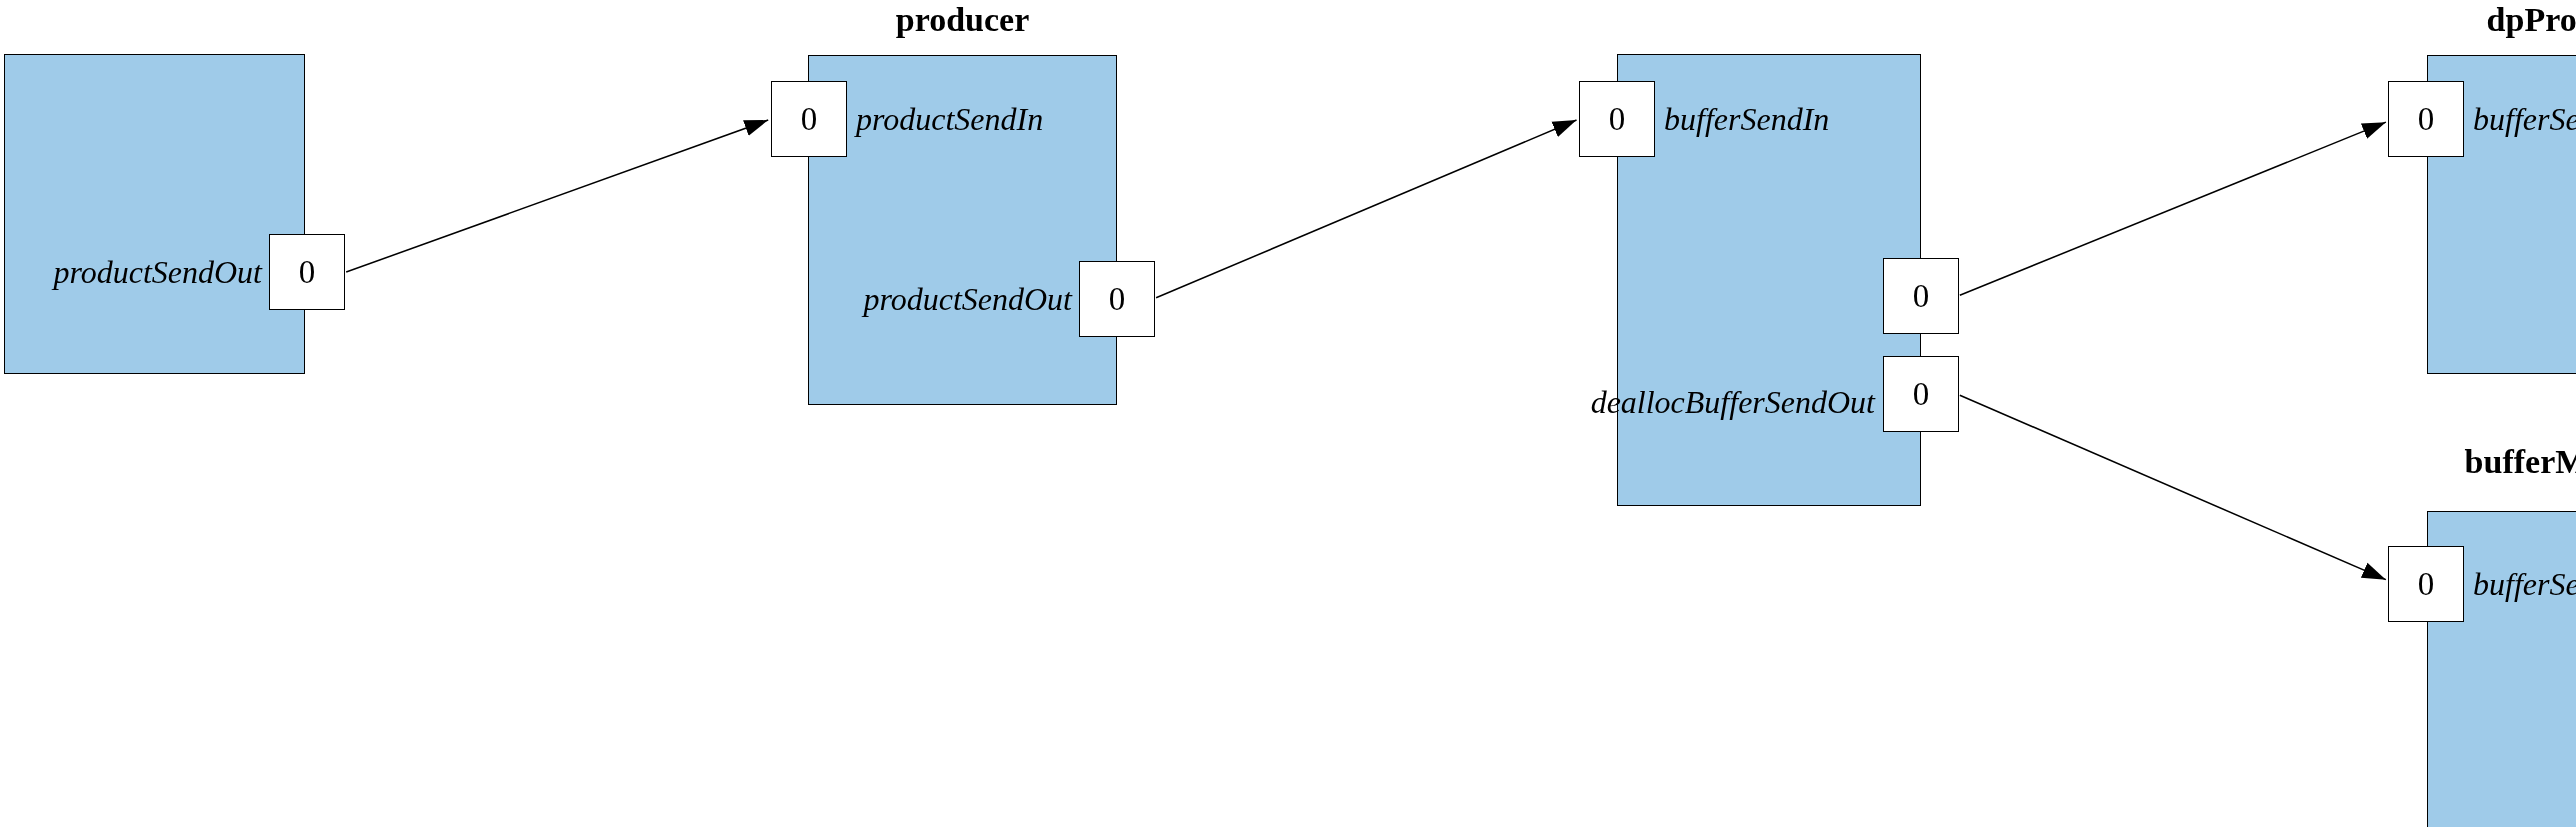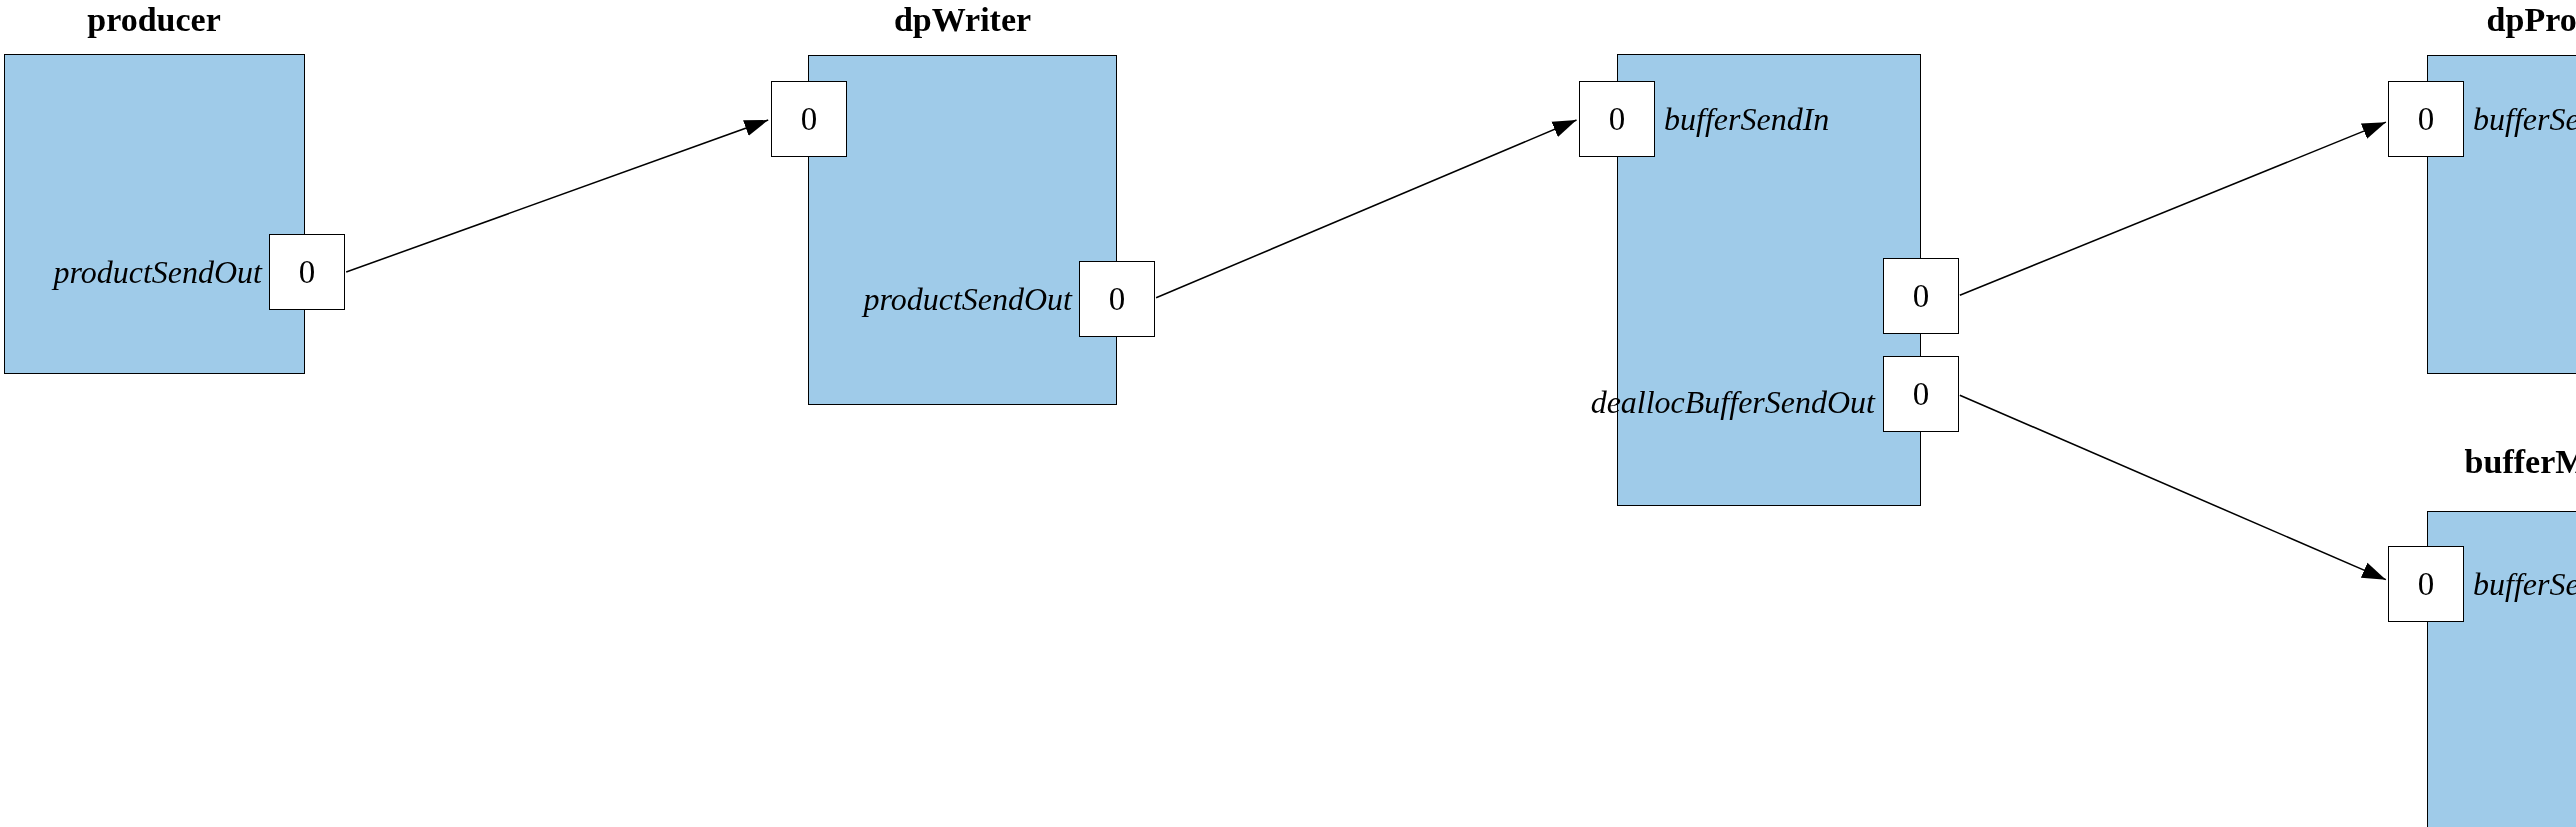--- a/index.html
+++ b/index.html
@@ -70,28 +70,28 @@
       <marker id="arrowhead" markerUnits="userSpaceOnUse" markerWidth="52" markerHeight="34" refX="46" refY="17" orient="auto">
         <path d="M0,1 L46,17 L0,33 Z" fill="#000000"></path>
       </marker>
     </defs>
     <line x1="672" y1="528" x2="1491" y2="233" stroke="#000000" stroke-width="3" marker-end="url(#arrowhead)"></line>
     <line x1="2244" y1="578" x2="3060" y2="233" stroke="#000000" stroke-width="3" marker-end="url(#arrowhead)"></line>
     <line x1="3804" y1="573" x2="4631" y2="237" stroke="#000000" stroke-width="3" marker-end="url(#arrowhead)"></line>
     <line x1="3804" y1="767" x2="4631" y2="1125" stroke="#000000" stroke-width="3" marker-end="url(#arrowhead)"></line>
   </svg>
 
-  <div class="ctitle" style="left:0px; top:1px; width:308px;">producer</div>
   <div class="component" style="left:3.6px; top:54px; width:301px; height:320px;"></div>
   <div class="plabel ra" style="right:2466px; top:234px;">productSendOut</div>
   <div class="port" style="left:269px; top:234px;">0</div>
 
-  <div class="ctitle" style="left:808px; top:1px; width:309px;">dpWriter</div>
+  <div class="ctitle" style="left:808px; top:1px; width:309px;">producer</div>
   <div class="component" style="left:808px; top:55px; width:309px; height:350px;"></div>
   <div class="port" style="left:771px; top:81px;">0</div>
+  <div class="plabel" style="left:856px; top:81px;">productSendIn</div>
   <div class="plabel ra" style="right:1656px; top:261px;">productSendOut</div>
   <div class="port" style="left:1079px; top:261px;">0</div>
 
   <div class="component" style="left:1617px; top:54px; width:304px; height:452px;"></div>
   <div class="port" style="left:1579px; top:81px;">0</div>
   <div class="plabel" style="left:1664px; top:81px;">bufferSendIn</div>
   <div class="port" style="left:1883px; top:258px;">0</div>
   <div class="plabel ra" style="right:853px; top:364px;">deallocBufferSendOut</div>
   <div class="port" style="left:1883px; top:356px;">0</div>
 

